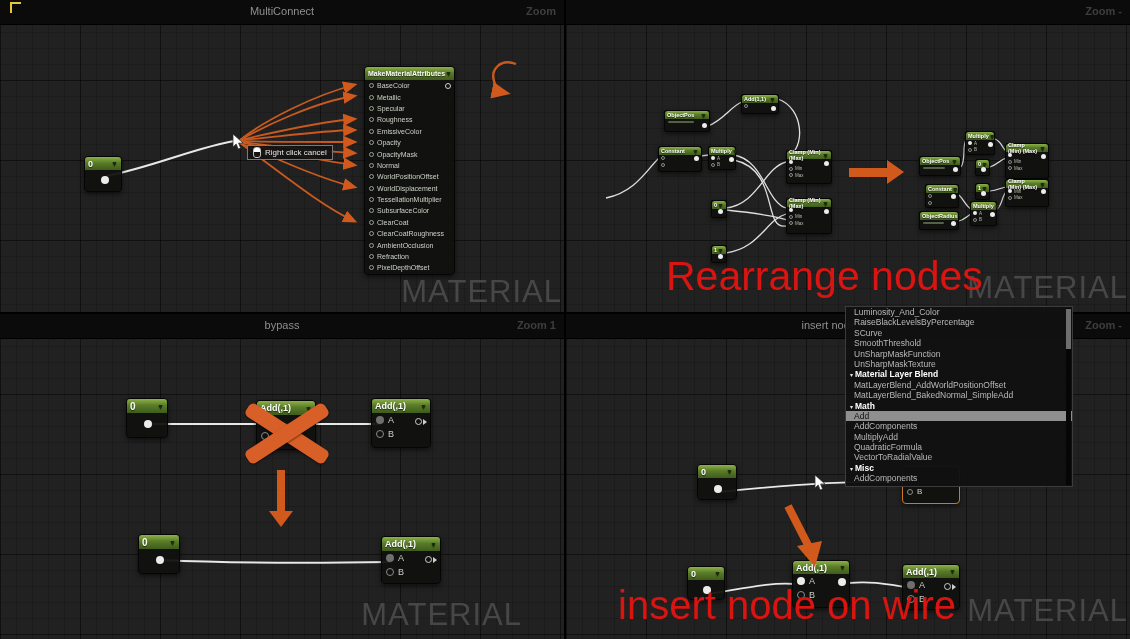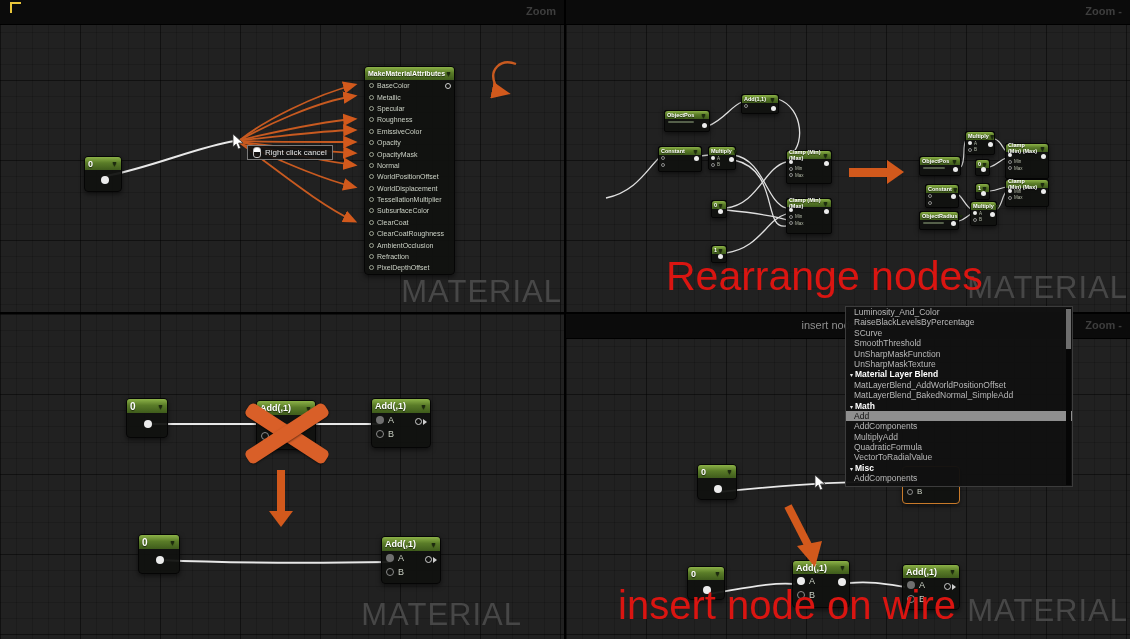--- a/index.html
+++ b/index.html
@@ -66,20 +66,21 @@
   .ycorner{position:absolute;left:10px;top:2px;width:9px;height:9px;border-left:2px solid #e8c53a;border-top:2px solid #e8c53a;z-index:9}
   .onode{border:1.5px solid #c87a2a !important}
 </style>
 </head>
 <body>
 
 <div id="stage">
 
   <div class="panel" id="p1">
     <div class="titlebar">
+      <div class="ptitle">MultiConnect</div>
       <div class="zoomlbl">Zoom</div>
     </div>
     <div class="ycorner"></div>
 
     <svg class="wires" width="564" height="312">
       <defs>
         <marker id="ah1" markerWidth="8" markerHeight="7" refX="6" refY="3.5" orient="auto">
           <path d="M0,0 L8,3.5 L0,7 Z" fill="#d2591c"></path>
         </marker>
       </defs>
@@ -424,20 +425,24 @@
           <span>B</span>
         </div>
       <span class="tout" style="right:1px;top:10px"></span>
     </div>
 
     <div class="wm" style="right:2px;bottom:6px">MATERIAL</div>
     <div class="caption" style="left:100px;top:256px;font-size:41px">Rearrange nodes</div>
   </div>
 
   <div class="panel" id="p3">
+    <div class="titlebar">
+      <div class="ptitle">bypass</div>
+      <div class="zoomlbl">Zoom 1</div>
+    </div>
 
     <svg class="wires" width="564" height="325">
       <path d="M148,110 L381,110" stroke="#e8e8e8" stroke-width="2" fill="none"></path>
       <path d="M160,246 C250,250 330,249 391,248" stroke="#e8e8e8" stroke-width="2" fill="none"></path>
     </svg>
 
     <div class="n" style="left:126px;top:84px;width:42px;height:40px">
       <div class="nh" style="height:14px;font-size:10px">
         <span>0</span>
         <span class="caret">▼</span>

